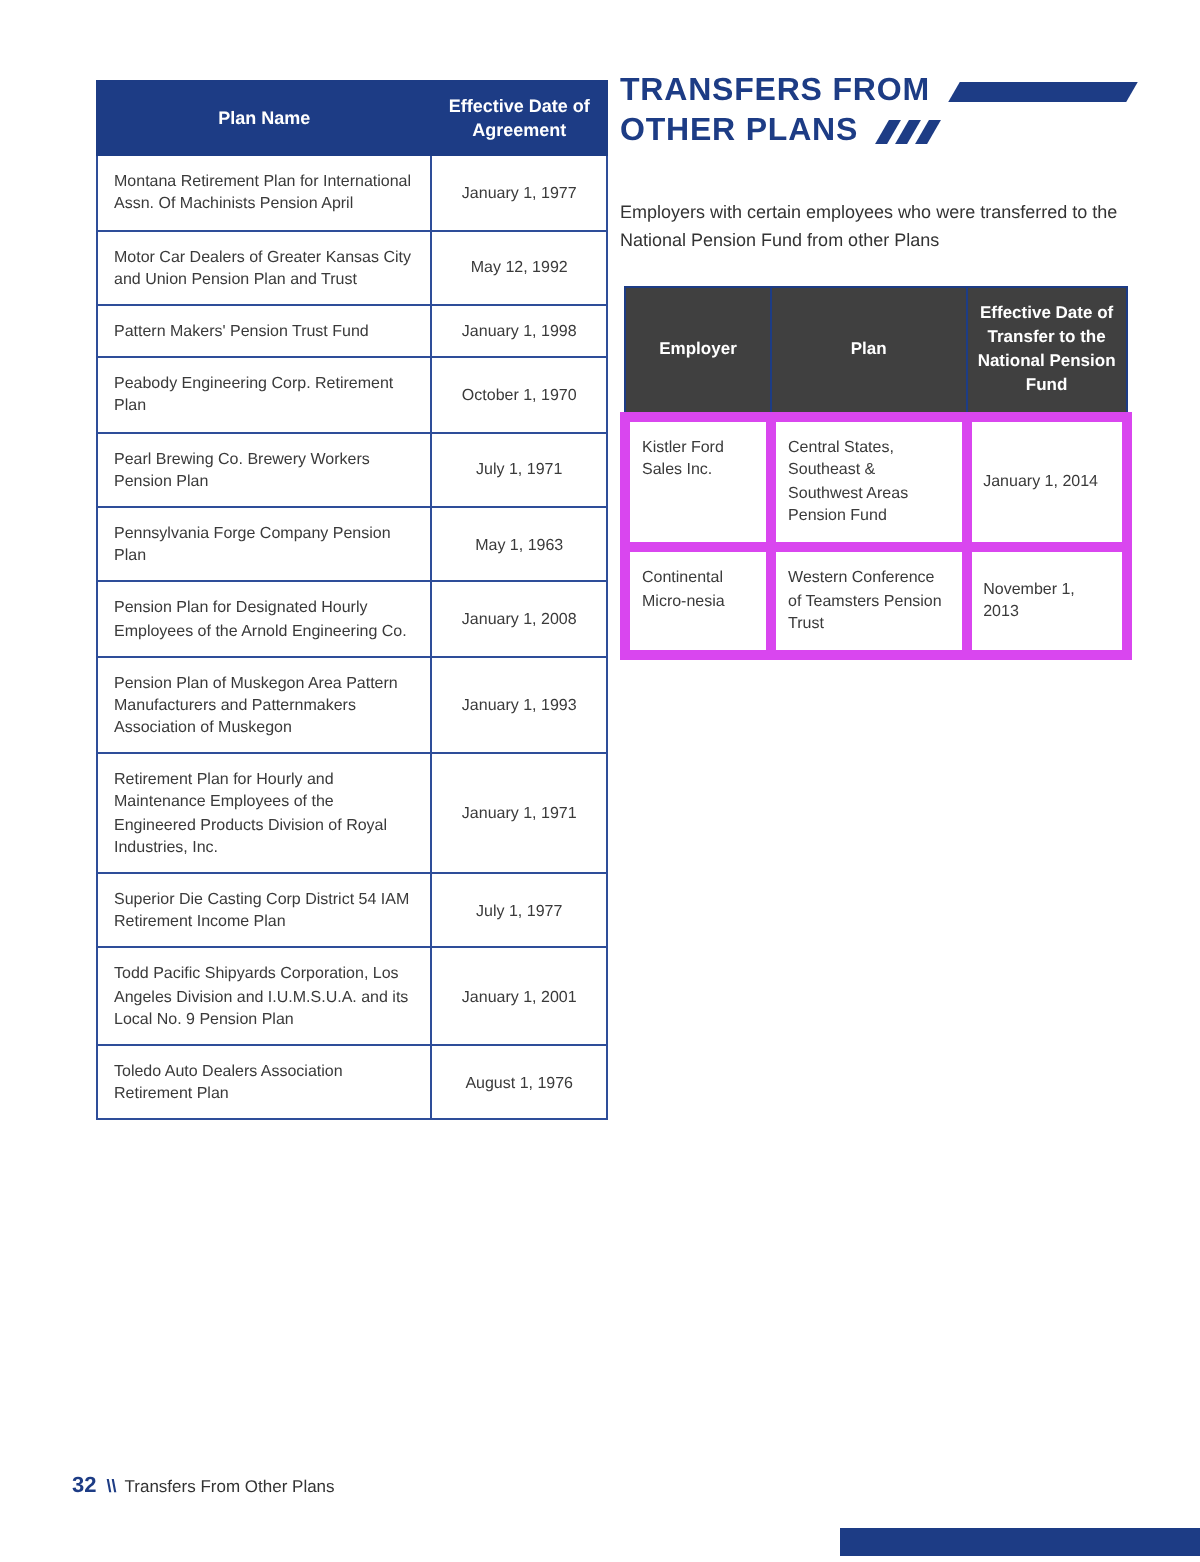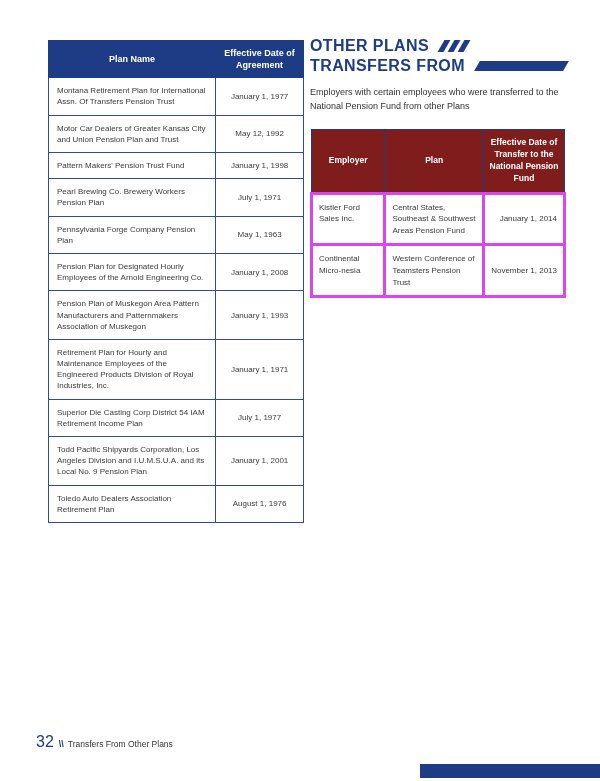--- a/index.html
+++ b/index.html
@@ -44,45 +44,45 @@
     flex:1; height:10px; background:#1d3c85;
     margin-left:12px; transform:skewX(-30deg);
   }
   .stripes { display:flex; margin-left:12px; }
   .stripes i {
     display:block; width:6px; height:12px;
     background:#1d3c85; margin-right:4px;
     transform:skewX(-30deg);
   }
   .intro {
-    margin-top:10px; font-size:9px; color:#333333;
+    margin-top:24px; font-size:9px; color:#333333;
     line-height:1.5; width:252px;
   }
   .transfers-table { margin-top:16px; }
   .transfers-table th {
-    background:#7f1d1d; color:#ffffff;
+    background:#404040; color:#ffffff;
     font-size:8.5px; font-weight:bold;
     text-align:center; vertical-align:middle;
     padding:7px 4px; border:1px solid #1d3c85;
     line-height:1.4;
   }
   .transfers-table .th-emp { width:74px;text-align:center; }
   .transfers-table .th-plan { width:100px; }
   .transfers-table .th-date { width:82px; }
   .transfers-table td {
-    border:3px solid #d946ef;
+    border:5px solid #d946ef;
     font-size:8px; color:#3a3a3a;
     line-height:1.45; padding:7px 6px;
     vertical-align:top;
   }
-  .transfers-table td.date { text-align:right; vertical-align:middle; }
+  .transfers-table td.date { text-align:left; vertical-align:middle; }
 
   
   .footer { position:absolute; left:36px; top:733px; white-space:nowrap; }
-  .footer .pg { font-size:16px; font-weight:normal; color:#1d3c85; }
+  .footer .pg { font-size:11px; font-weight:bold; color:#1d3c85; }
   .footer .sep { font-size:9px; font-weight:bold; color:#1d3c85; margin:0 4px 0 5px; }
   .footer .ftext { font-size:8.5px; color:#333333;text-align:right; }
   .bottom-bar {
     position:absolute; right:0; bottom:3px;
     width:180px; height:14px; background:#1d3c85;
   }
 </style>
 </head>
 <body>
 
@@ -91,30 +91,34 @@
   <div class="left-col">
     <table class="plans-table">
       <thead>
         <tr>
           <th class="th-plan">Plan Name</th>
           <th class="th-date">Effective Date of Agreement</th>
         </tr>
       </thead>
       <tbody>
         <tr>
-            <td>Montana Retirement Plan for International Assn. Of Transfers Pension Trust</td>
+            <td>Montana Retirement Plan for International Assn. Of Machinists Pension April</td>
             <td class="date">January 1, 1977</td>
           </tr>
         <tr>
             <td>Motor Car Dealers of Greater Kansas City and Union Pension Plan and Trust</td>
             <td class="date">May 12, 1992</td>
           </tr>
         <tr>
             <td>Pattern Makers' Pension Trust Fund</td>
             <td class="date">January 1, 1998</td>
+          </tr>
+        <tr>
+            <td>Peabody Engineering Corp. Retirement Plan</td>
+            <td class="date">October 1, 1970</td>
           </tr>
         <tr>
             <td>Pearl Brewing Co. Brewery Workers Pension Plan</td>
             <td class="date">July 1, 1971</td>
           </tr>
         <tr>
             <td>Pennsylvania Forge Company Pension Plan</td>
             <td class="date">May 1, 1963</td>
           </tr>
         <tr>
@@ -140,30 +144,30 @@
         <tr>
             <td>Toledo Auto Dealers Association Retirement Plan</td>
             <td class="date">August 1, 1976</td>
           </tr>
       </tbody>
     </table>
   </div>
 
   <div class="right-col">
     <div class="title-row">
+      <span class="title-text">TRANSFERS FROM</span>
+      <span class="bar-long"></span>
+    </div>
+    <div class="title-row">
       <span class="title-text">OTHER PLANS</span>
       <span class="stripes">
           <i></i>
           <i></i>
           <i></i>
         </span>
-    </div>
-    <div class="title-row">
-      <span class="title-text">TRANSFERS FROM</span>
-      <span class="bar-long"></span>
     </div>
     <p class="intro">Employers with certain employees who were transferred to the National Pension Fund from other Plans</p>
 
     <table class="transfers-table">
       <thead>
         <tr>
           <th class="th-emp">Employer</th>
           <th class="th-plan">Plan</th>
           <th class="th-date">Effective Date of Transfer to the National Pension Fund</th>
         </tr>

